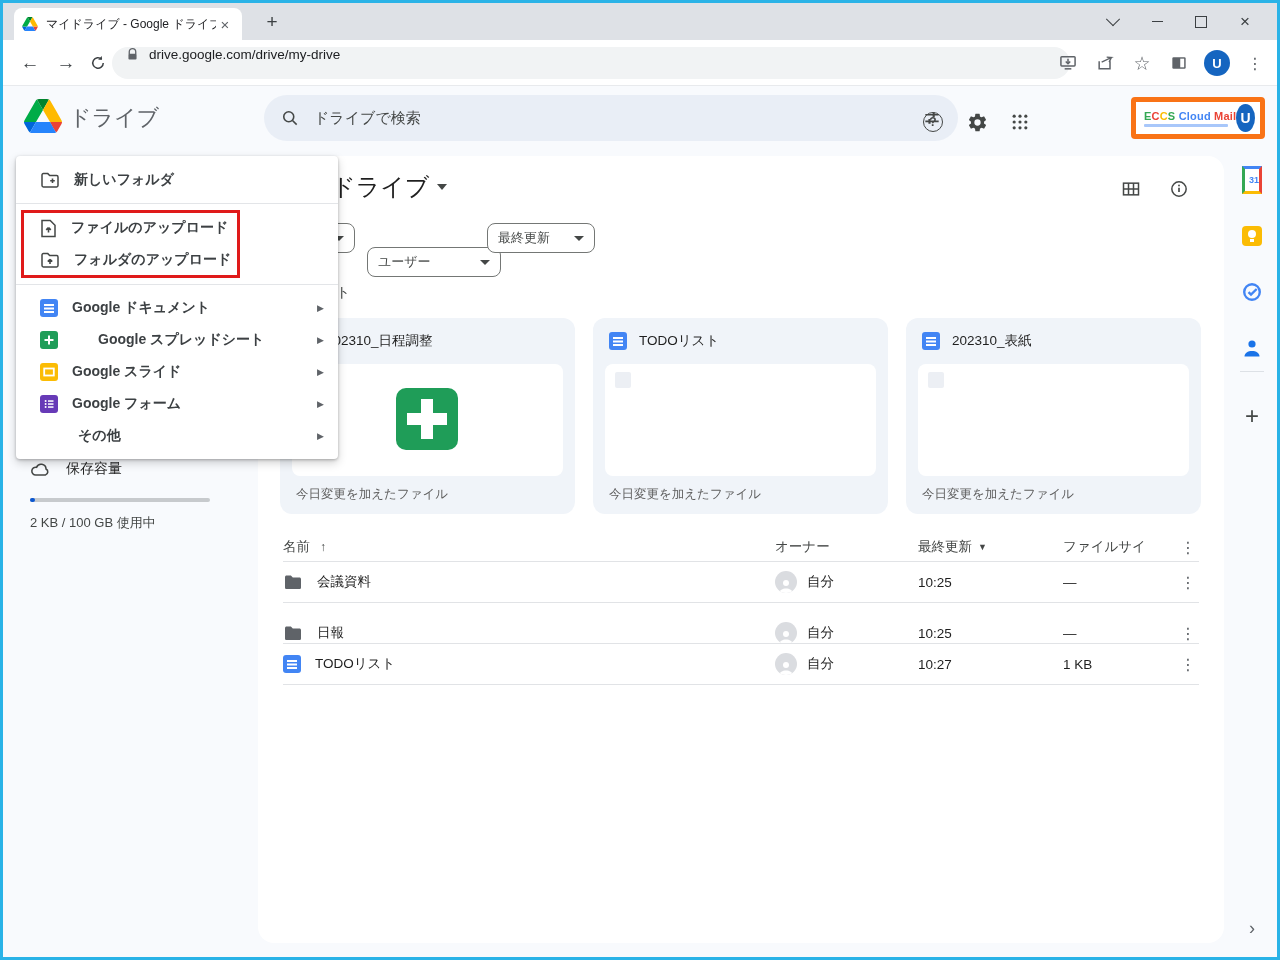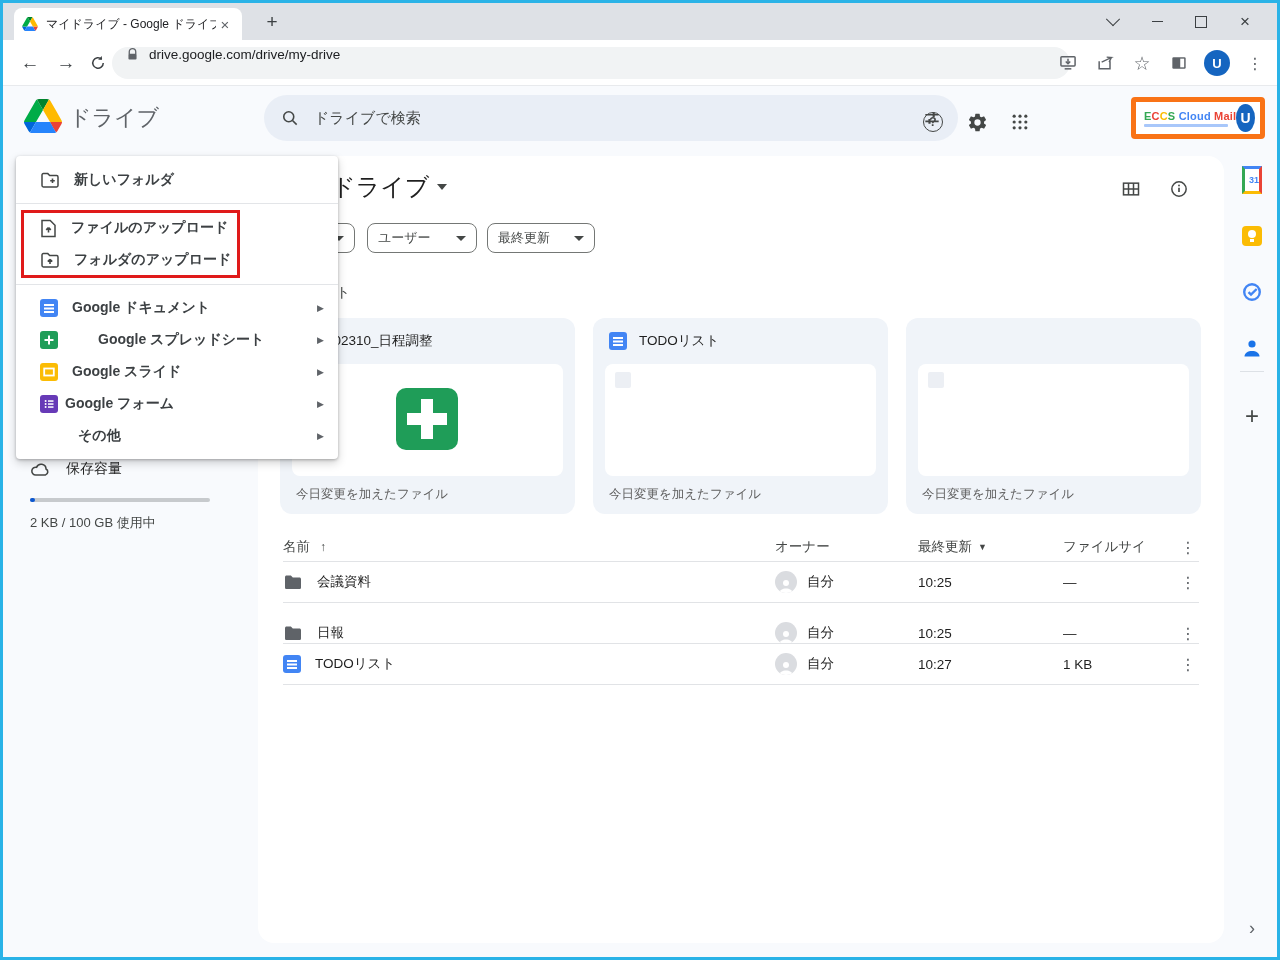--- a/index.html
+++ b/index.html
@@ -281,21 +281,21 @@
             <circle cx="12" cy="12" r="8.6" fill="none" stroke="#444746" stroke-width="1.8"></circle>
             <path d="M12 10.6v5" stroke="#444746" stroke-width="2"></path>
             <circle cx="12" cy="7.8" r="1.1" fill="#444746"></circle>
           </svg>
       </div>
 
       <div class="chip" style="left:12px;width:85px;">
         <span></span>
           <span class="caret"></span>
       </div>
-      <div class="chip" style="left:109px;width:110px;">
+      <div class="chip" style="left:109px;width:134px;margin-top:24px;">
         <span>ユーザー</span>
           <span class="caret"></span>
       </div>
       <div class="chip" style="left:229px;width:108px;">
         <span>最終更新</span>
           <span class="caret"></span>
       </div>
 
       <div class="section-frag">ト</div>
 
@@ -319,20 +319,24 @@
           <span class="prod-icon lines3" style="background:#4285f4;"></span>
           <span class="card-title">TODOリスト</span>
         </div>
         <div class="thumb">
             <div class="thumb-chip"></div>
           </div>
         <div class="card-caption">今日変更を加えたファイル</div>
       </div>
 
       <div class="card" style="left:648px;">
+        <div class="card-head">
+          <span class="prod-icon lines3" style="background:#4285f4;"></span>
+          <span class="card-title">202310_表紙</span>
+        </div>
         <div class="thumb">
             <div class="thumb-chip"></div>
           </div>
         <div class="card-caption">今日変更を加えたファイル</div>
       </div>
 
       <div class="t-header">
         <div class="col-name" style="gap:10px;">
           <span>名前</span>
           <span class="sort-glyph">↑</span>
@@ -502,21 +506,21 @@
       </div>
       <div class="m-item" style="top:200px;">
         <span class="prod-icon" style="background:#fbbc04;">
           <svg width="18" height="18" viewBox="0 0 18 18">
               <rect x="4.2" y="5.5" width="9.6" height="7" fill="none" stroke="#fff" stroke-width="1.8"></rect>
             </svg>
         </span>
         <span class="m-label">Google スライド</span>
         <span class="m-arrow">▶</span>
       </div>
-      <div class="m-item" style="top:232px;gap:7px;">
+      <div class="m-item" style="top:232px;">
         <span class="prod-icon" style="background:#673ab7;">
           <svg width="18" height="18" viewBox="0 0 18 18" fill="#fff">
               <circle cx="5.6" cy="6" r="1"></circle>
               <circle cx="5.6" cy="9" r="1"></circle>
               <circle cx="5.6" cy="12" r="1"></circle>
               <rect x="8" y="5.3" width="5.5" height="1.5"></rect>
               <rect x="8" y="8.3" width="5.5" height="1.5"></rect>
               <rect x="8" y="11.3" width="5.5" height="1.5"></rect>
             </svg>
         </span>

